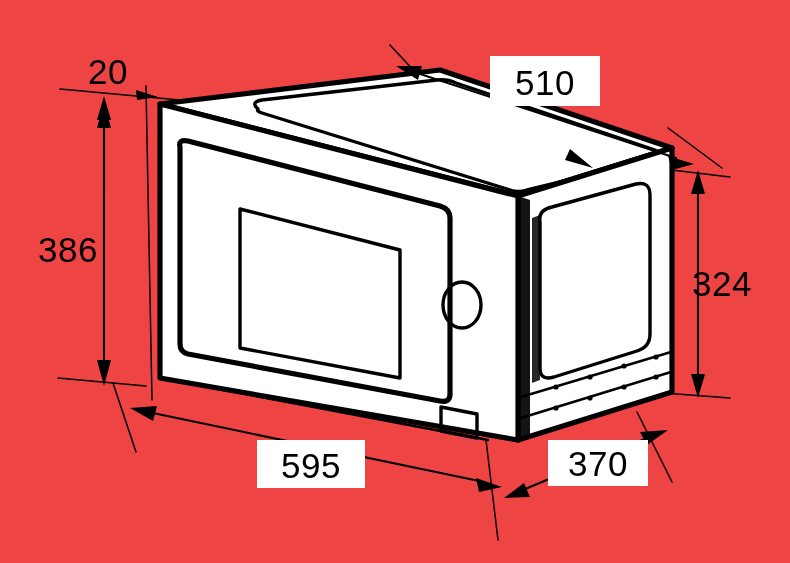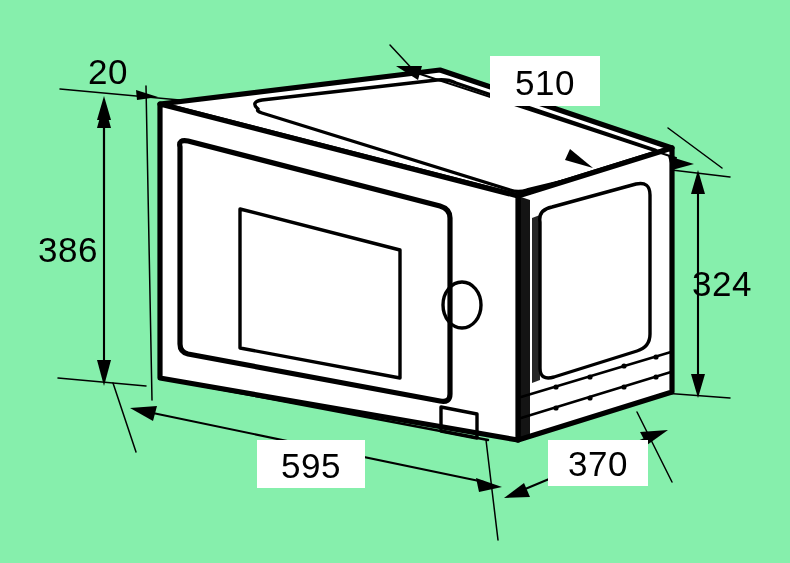--- a/index.html
+++ b/index.html
@@ -11,21 +11,21 @@
   body {
     width: 790px;
     height: 563px;
     overflow: hidden;
     font-family: "Liberation Sans", sans-serif;
   }
   #drawing-root {
     position: relative;
     width: 790px;
     height: 563px;
-    background: #86efac;
+    background: #ef4444;
   }
   svg#technical-drawing {
     display: block;
     width: 790px;
     height: 563px;
   }
   .body-line {
     fill: none;
     stroke: #000000;
     stroke-linecap: round;

